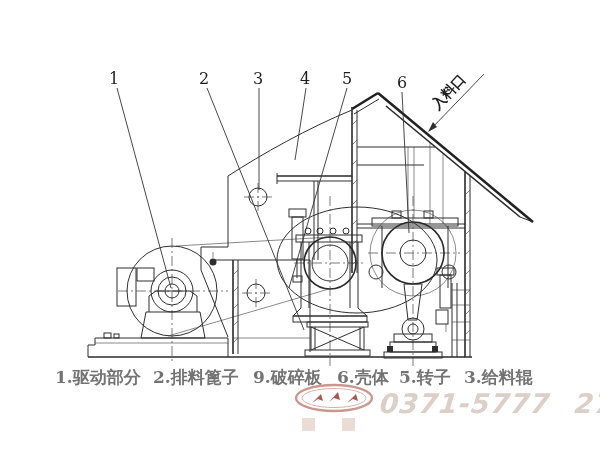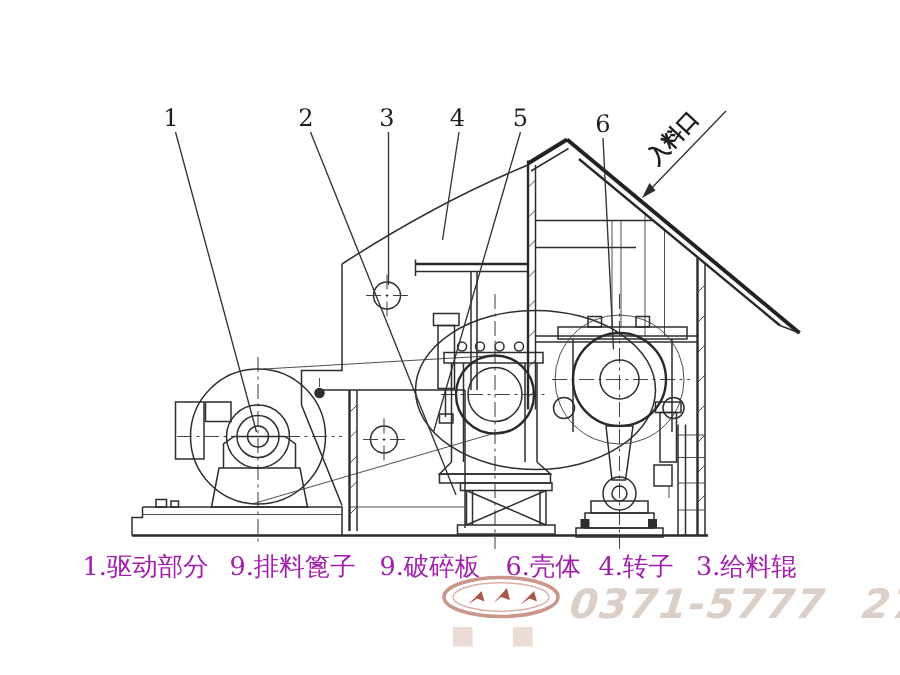--- a/index.html
+++ b/index.html
@@ -13,21 +13,21 @@
   .thin {fill:none;stroke:#3a3a3a;stroke-width:0.6;}
   .med  {fill:none;stroke:#2a2a2a;stroke-width:1.6;}
   .thick{fill:none;stroke:#222222;stroke-width:2.6;}
   .cl   {fill:none;stroke:#444444;stroke-width:0.7;stroke-dasharray:10 3 2 3;}
   .ldr  {fill:none;stroke:#333333;stroke-width:0.9;}
   .num  {font-family:"DejaVu Serif",serif;font-size:16px;fill:#1d1d1d;}
   .cjk  {font-family:"DejaVu Serif",serif;font-size:14px;fill:#1d1d1d;font-weight:bold;}
   
   .caption-item{
     position:absolute;top:366px;z-index:2;
-    font-size:17px;font-weight:normal;color:#a21caf;white-space:nowrap;
+    font-size:17px;font-weight:bold;color:#737373;white-space:nowrap;
     font-family:"DejaVu Serif",serif;
   }
   
   #logo-svg{position:absolute;left:292px;top:382px;z-index:3;opacity:.85;pointer-events:none;}
   #phone-mark{
     position:absolute;left:380px;top:388px;z-index:4;pointer-events:none;
     font-family:"DejaVu Sans",sans-serif;font-size:27px;font-weight:bold;font-style:italic;
     color:#dccfc8;letter-spacing:1px;word-spacing:14px;white-space:nowrap;
     text-shadow:1px 1px 0 #ffffff;
     transform:skewX(-6deg);
@@ -209,24 +209,24 @@
 
     <g>
       <text class="cjk" x="452" y="95" text-anchor="middle" transform="rotate(-47 452 95)">入料口</text>
       <path class="ldr" d="M484 74 L 430 130"></path>
       <polygon points="428,132 437,127 433,122" fill="#2e2e2e"></polygon>
     </g>
   </svg>
 
   <div>
     <span class="caption-item" style="left:55px">1.驱动部分</span>
-    <span class="caption-item" style="left:153px">9.排料篦子</span>
+    <span class="caption-item" style="left:153px">2.排料篦子</span>
     <span class="caption-item" style="left:253px">9.破碎板</span>
     <span class="caption-item" style="left:337px">6.壳体</span>
-    <span class="caption-item" style="left:399px">4.转子</span>
+    <span class="caption-item" style="left:399px">5.转子</span>
     <span class="caption-item" style="left:464px">3.给料辊</span>
   </div>
 
   <svg id="logo-svg" width="86" height="52" viewBox="0 0 86 52">
     <ellipse cx="42" cy="16" rx="38" ry="13" fill="rgba(255,255,255,0.3)" stroke="#c1867a" stroke-width="2.4"></ellipse>
     <ellipse cx="42" cy="16" rx="32" ry="9.5" fill="none" stroke="#d2a398" stroke-width="1"></ellipse>
     <g fill="#9c3a30">
       <polygon points="20,21 29,12 31,19 26,17"></polygon>
       <polygon points="37,20 46,10 48,18 42,16"></polygon>
       <polygon points="55,21 64,12 66,19 61,17"></polygon>

